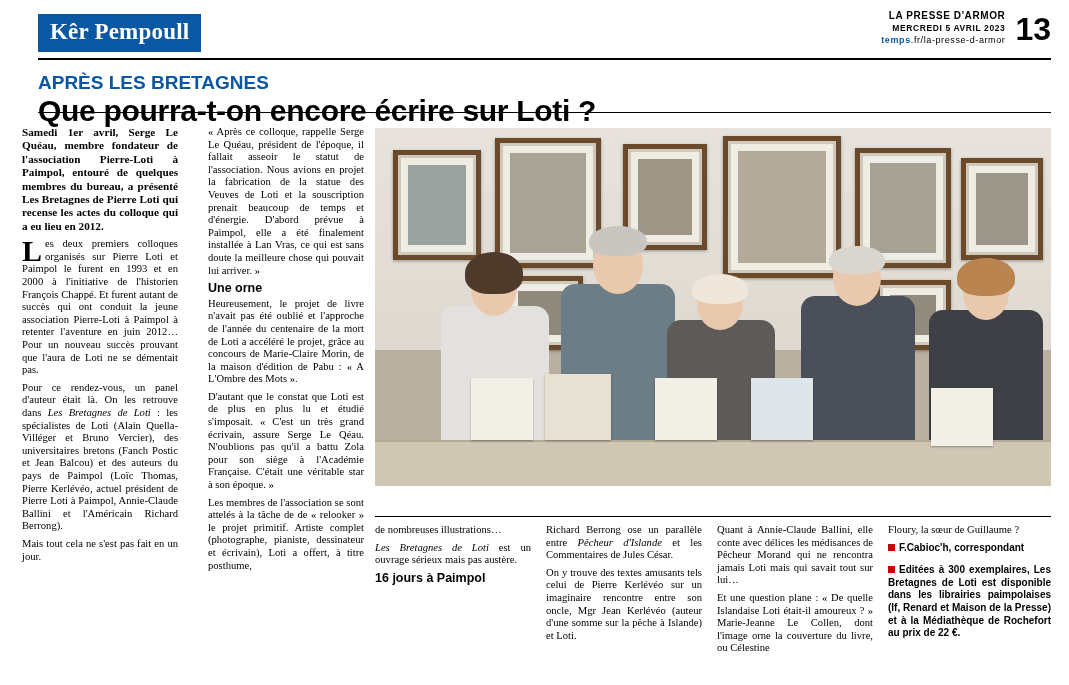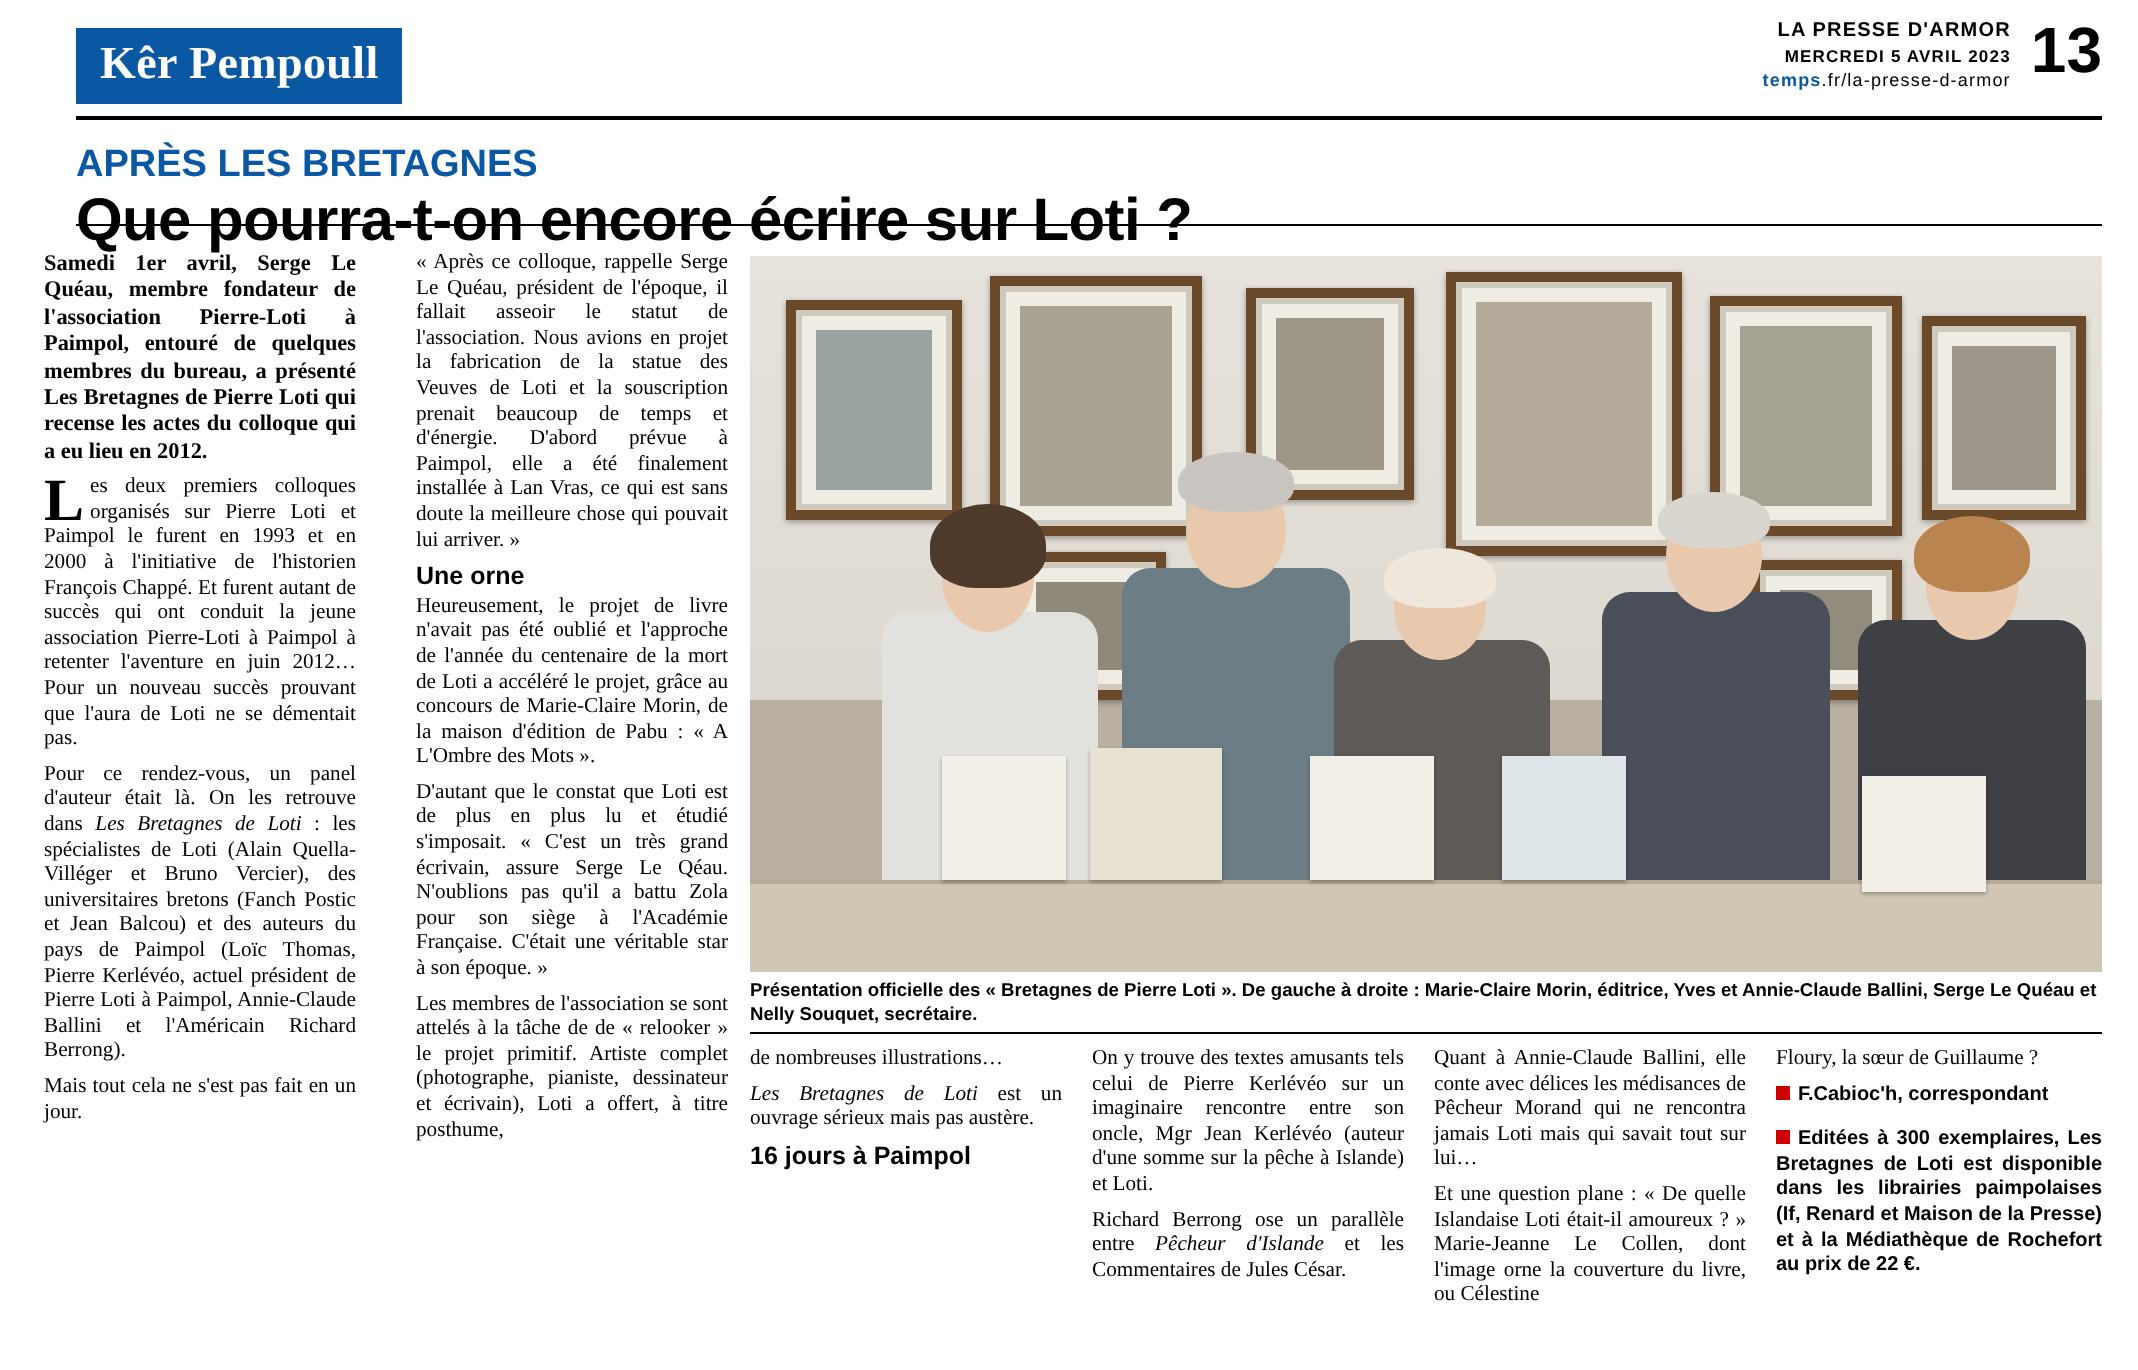--- a/index.html
+++ b/index.html
@@ -40,21 +40,21 @@
     padding: 5px 12px 7px 12px;
     letter-spacing: 0.2px;
     font-family: "Liberation Serif", serif;
   }
   .masthead-right {
     position: absolute;
     right: 0;
     top: 0;
     text-align: right;
     display: flex;
-    align-items: flex-start;
+    align-items: flex-end;
     justify-content: flex-end;
   }
   .paper-info {
     text-align: right;
     font-size: 9px;
     line-height: 12px;
     letter-spacing: 0.6px;
     padding-top: 2px;
     padding-right: 10px;
   }
@@ -352,32 +352,31 @@
 
       <div class="table-front"></div>
       <div class="book" style="left:96px; bottom:46px; width:62px; height:62px;"></div>
       <div class="book" style="left:170px; bottom:46px; width:66px; height:66px; background:#e6e1d2;"></div>
       <div class="book" style="left:280px; bottom:46px; width:62px; height:62px;"></div>
       <div class="book" style="left:376px; bottom:46px; width:62px; height:62px; background:#dfe6ea;"></div>
       <div class="book" style="left:556px; bottom:40px; width:62px; height:58px;"></div>
     </div>
   </div>
 
-  <div class="caption">Présentation officielle des « Bretagnes de Pierre Loti ». De gauche à droite : Marie-Claire Morin, éditrice, Yves et Annie-Claude Ballini, Serge Le Quéau et Nelly Souquet, secrétaire.</div>
   <div class="caption-rule"></div>
 
   <div class="col" id="col3">
     <p class="noindent">de nombreuses illustrations…</p>
     <p><em>Les Bretagnes de Loti</em><span> est un ouvrage sérieux mais pas austère.</span></p>
     <div class="subhead">16 jours à Paimpol</div>
   </div>
 
   <div class="col" id="col4">
+    <p><span>Richard Berrong ose un parallèle entre </span><em>Pêcheur d'Islande</em><span> et les Commentaires de Jules César.</span></p>
     <p>On y trouve des textes amusants tels celui de Pierre Kerlévéo sur un imaginaire rencontre entre son oncle, Mgr Jean Kerlévéo (auteur d'une somme sur la pêche à Islande) et Loti.</p>
-    <p><span>Richard Berrong ose un parallèle entre </span><em>Pêcheur d'Islande</em><span> et les Commentaires de Jules César.</span></p>
   </div>
 
   <div class="col" id="col5">
     <p>Quant à Annie-Claude Ballini, elle conte avec délices les médisances de Pêcheur Morand qui ne rencontra jamais Loti mais qui savait tout sur lui…</p>
     <p>Et une question plane : « De quelle Islandaise Loti était-il amoureux ? » Marie-Jeanne Le Collen, dont l'image orne la couverture du livre, ou Célestine</p>
   </div>
 
   <div class="col" id="col6">
     <p>Floury, la sœur de Guillaume ?</p>
     <div class="byline"><span class="sq"></span><span>F.Cabioc'h, correspondant</span></div>

